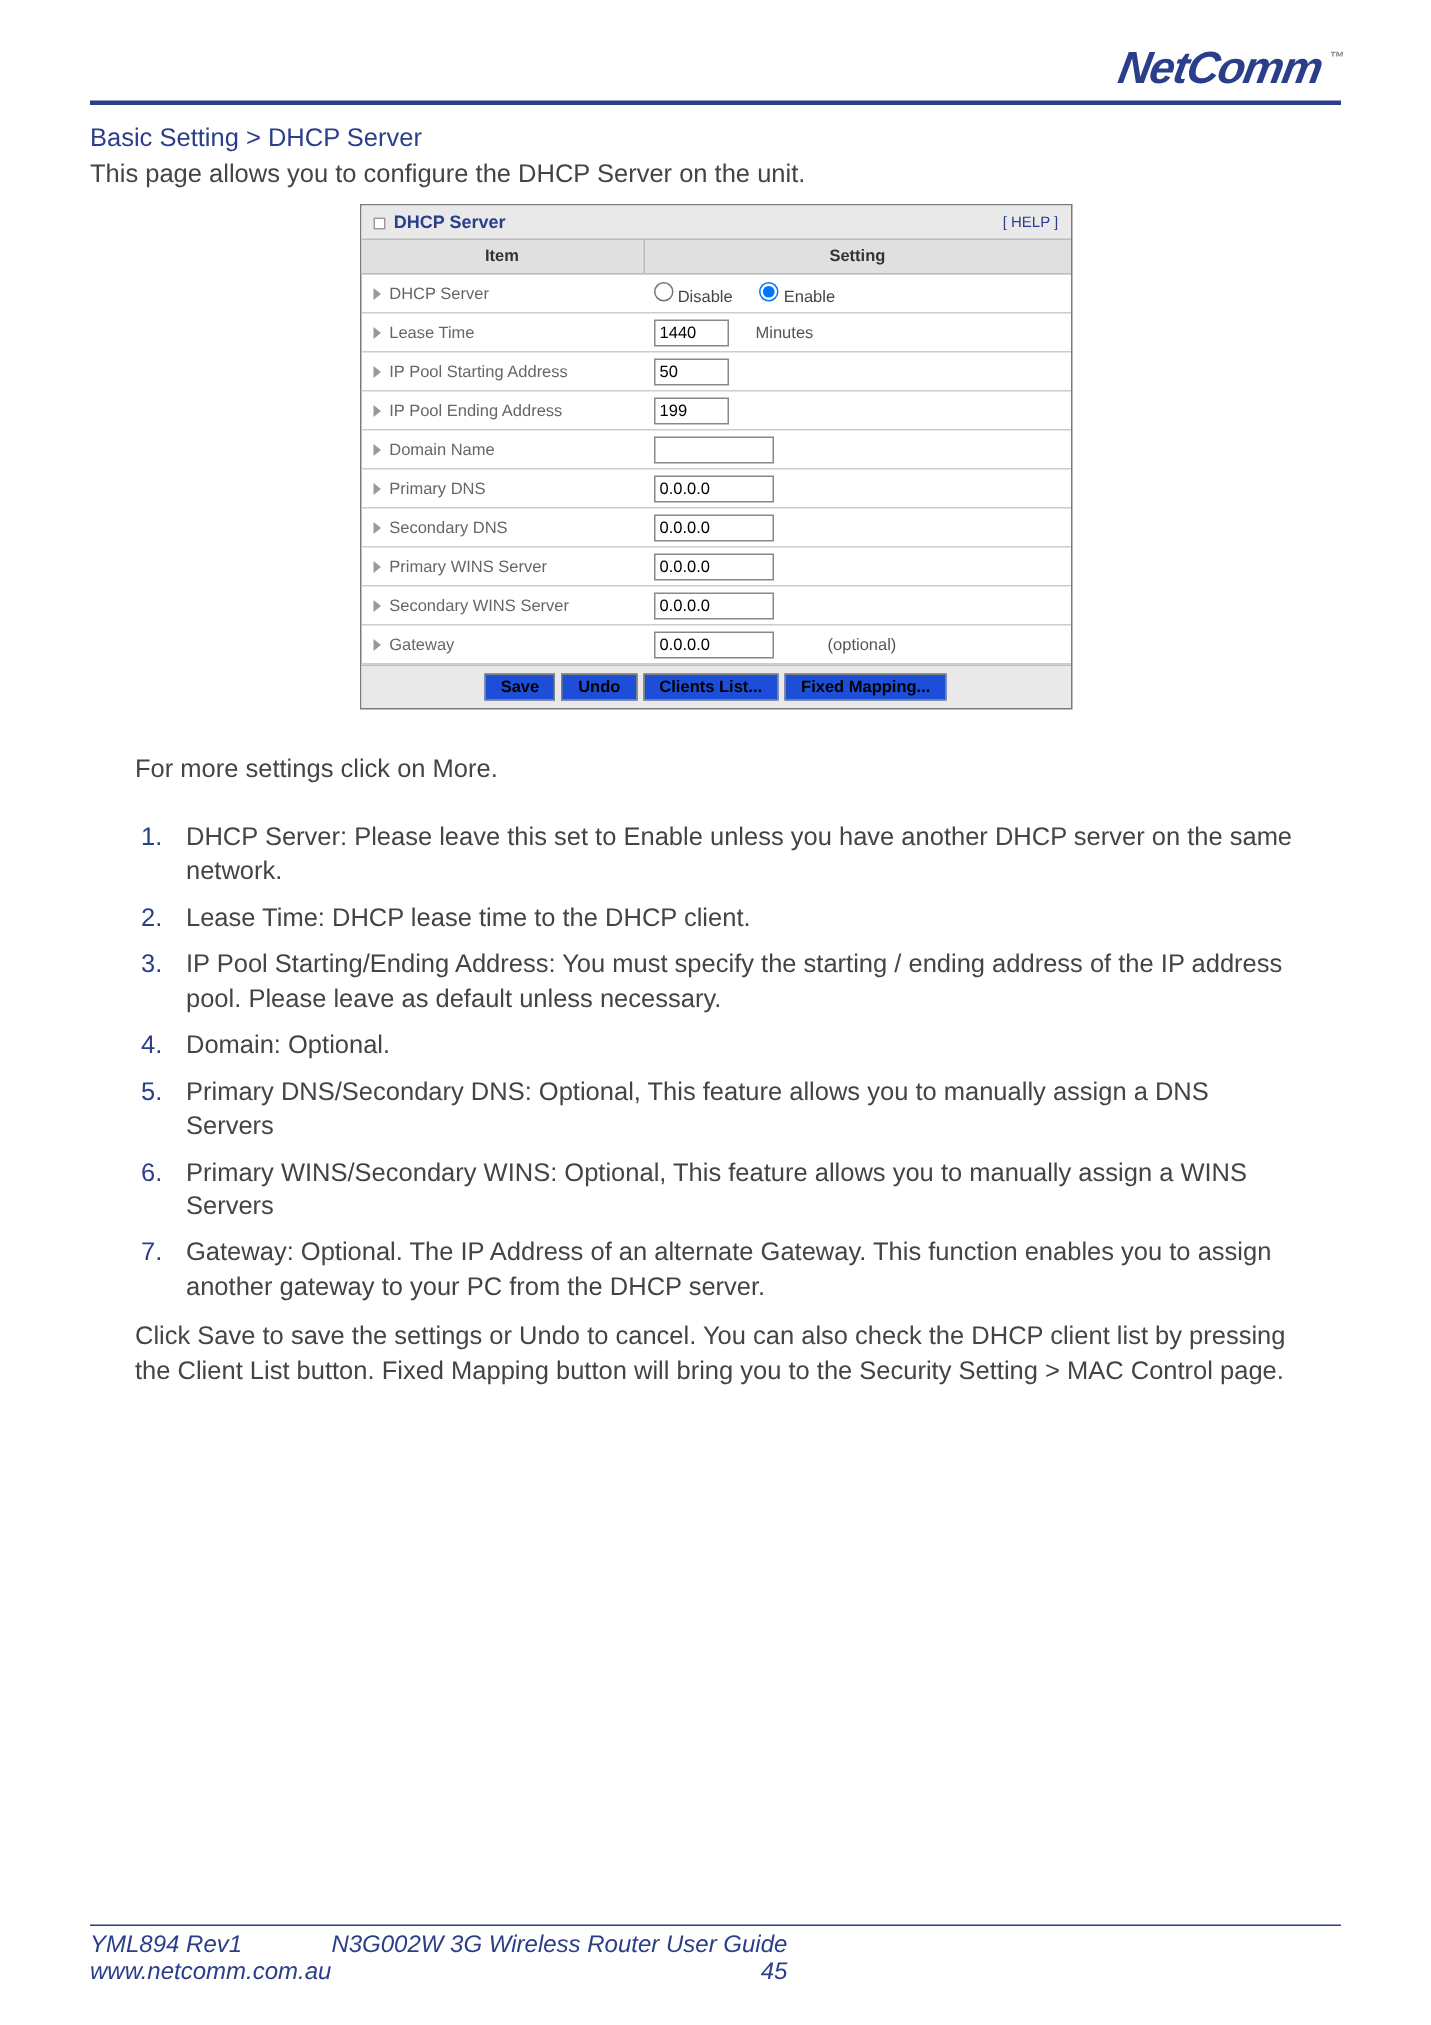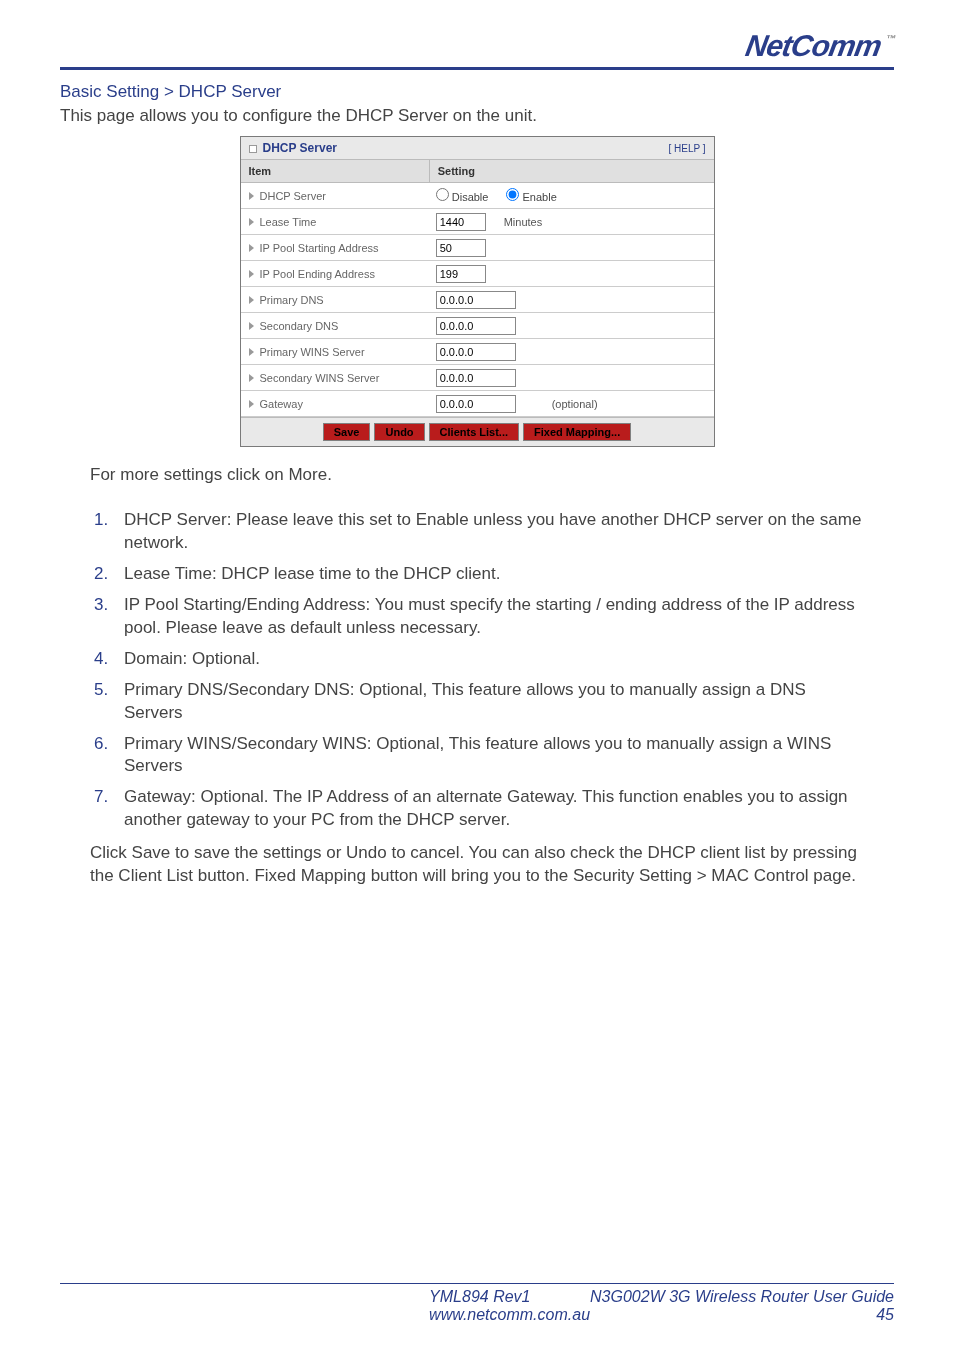--- a/index.html
+++ b/index.html
@@ -39,68 +39,68 @@
     margin-bottom: 4px;
   }
   .intro {
     font-size: 17px;
     color: #444;
     margin-bottom: 10px;
   }
   .panel-wrap {
     display:flex;
     justify-content:center;
-    margin-bottom: 18px;
+    margin-bottom: 30px;
   }
   .panel {
     width: 475px;
     border: 1px solid #7a7a7a;
     font-size: 11px;
   }
   .panel-titlebar {
     background: #e9e9e9;
     padding: 4px 8px;
     display:flex;
     justify-content:space-between;
     align-items:center;
     border-bottom:1px solid #bbb;
   }
   .panel-titlebar .title { color:#2a3e8a; font-weight:bold; font-size:12px; }
   .panel-titlebar .help { color:#2a3e8a; font-size:10px; }
   .sq { display:inline-block; width:8px; height:8px; border:1px solid #999; margin-right:6px; background:#fff; vertical-align:middle;}
   .hdr-row { display:flex; background:#e0e0e0; border-bottom:1px solid #bbb;}
-  .hdr-row > div { padding:5px 8px; font-weight:bold; font-size:11px;}
+  .hdr-row > div { padding:5px 8px; font-weight:bold; text-align:center; font-size:11px;}
   .col-item { width:40%; border-right:1px solid #bbb;}
   .col-setting { width:60%; }
   .frow { display:flex; border-bottom:1px solid #ccc; align-items:center; min-height:26px;}
   .frow:last-of-type { border-bottom:none;}
   .frow .lbl { width:40%; padding:4px 8px; color:#666; font-size:11px; display:flex; align-items:center;}
   .frow .lbl .tri { display:inline-block; width:0; height:0; border-top:4px solid transparent; border-bottom:4px solid transparent; border-left:5px solid #999; margin-right:6px;}
   .frow .val { width:60%; padding:3px 6px; display:flex; align-items:center; gap:18px;}
   .tinput { border:1px solid #888; background:#fff; font-size:11px; padding:1px 3px; height:18px; width:80px;}
   .minutes { color:#555; font-size:11px;}
   .optional { color:#555; font-size:11px; margin-left:18px;}
   .radio-lbl { font-size:11px; color:#444;}
   .btn-row { background:#e9e9e9; padding:5px; display:flex; justify-content:center; gap:4px; border-top:1px solid #bbb;}
-  .btn { font-size:11px; font-weight:bold; background:#b91c1c; border:1px solid #808080; padding:2px 10px; cursor:pointer;}
+  .btn { font-size:11px; font-weight:bold; background:#1d4ed8; border:1px solid #808080; padding:2px 10px; cursor:pointer;}
   .after-intro { font-size:17px; color:#444; margin:6px 30px 24px 30px;}
   ol.numlist { list-style:none; margin:0 30px; padding:0;}
   ol.numlist li { display:flex; margin:8px 0; font-size:17px; color:#444; line-height:1.35;}
   ol.numlist li .num { color:#2a3e8a; width:30px; flex-shrink:0; margin-left:4px;}
   ol.numlist li .txt { flex:1;}
   .closing { font-size:17px; color:#444; margin:10px 30px 0 30px; line-height:1.35;}
   .footer {
     position:absolute;
     bottom:26px;
     left:60px;
     right:60px;
     border-top:1px solid #2a3e8a;
     padding-top:4px;
     display:flex;
-    justify-content:flex-end;
+    justify-content:flex-start;
     font-style: italic;
     color:#2a3e8a;
     font-size:16px;
   }
   .footer .right { text-align:right;}
   .footer .site { font-style:italic;}
   .footer .pagenum { font-style:italic; }
 </style>
 </head>
 <body>
@@ -161,20 +161,29 @@
     <div class="frow">
       <div class="lbl">
           <span class="tri"></span>
           <span>IP Pool Ending Address</span>
         </div>
       <div class="val">
           <input class="tinput" style="width: 50px;" value="199">
         </div>
     </div>
 
+    <div class="frow">
+      <div class="lbl">
+          <span class="tri"></span>
+          <span>Domain Name</span>
+        </div>
+      <div class="val">
+          <input class="tinput" value="" style="">
+        </div>
+    </div>
 
     <div class="frow">
       <div class="lbl">
           <span class="tri"></span>
           <span>Primary DNS</span>
         </div>
       <div class="val">
           <input class="tinput" value="0.0.0.0" style="">
         </div>
     </div>

